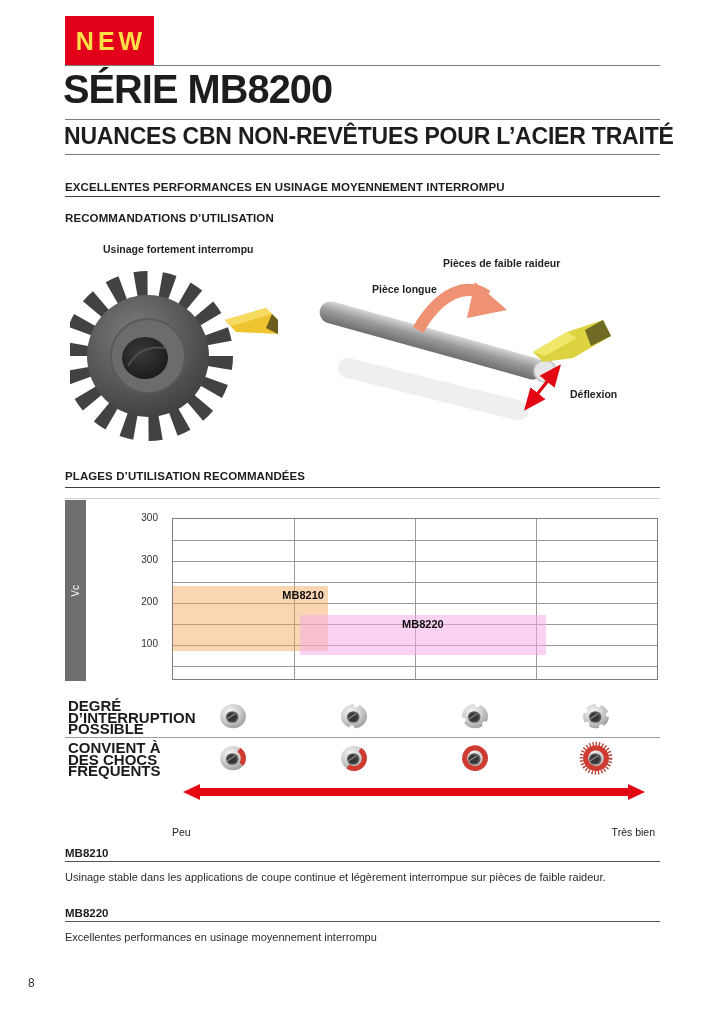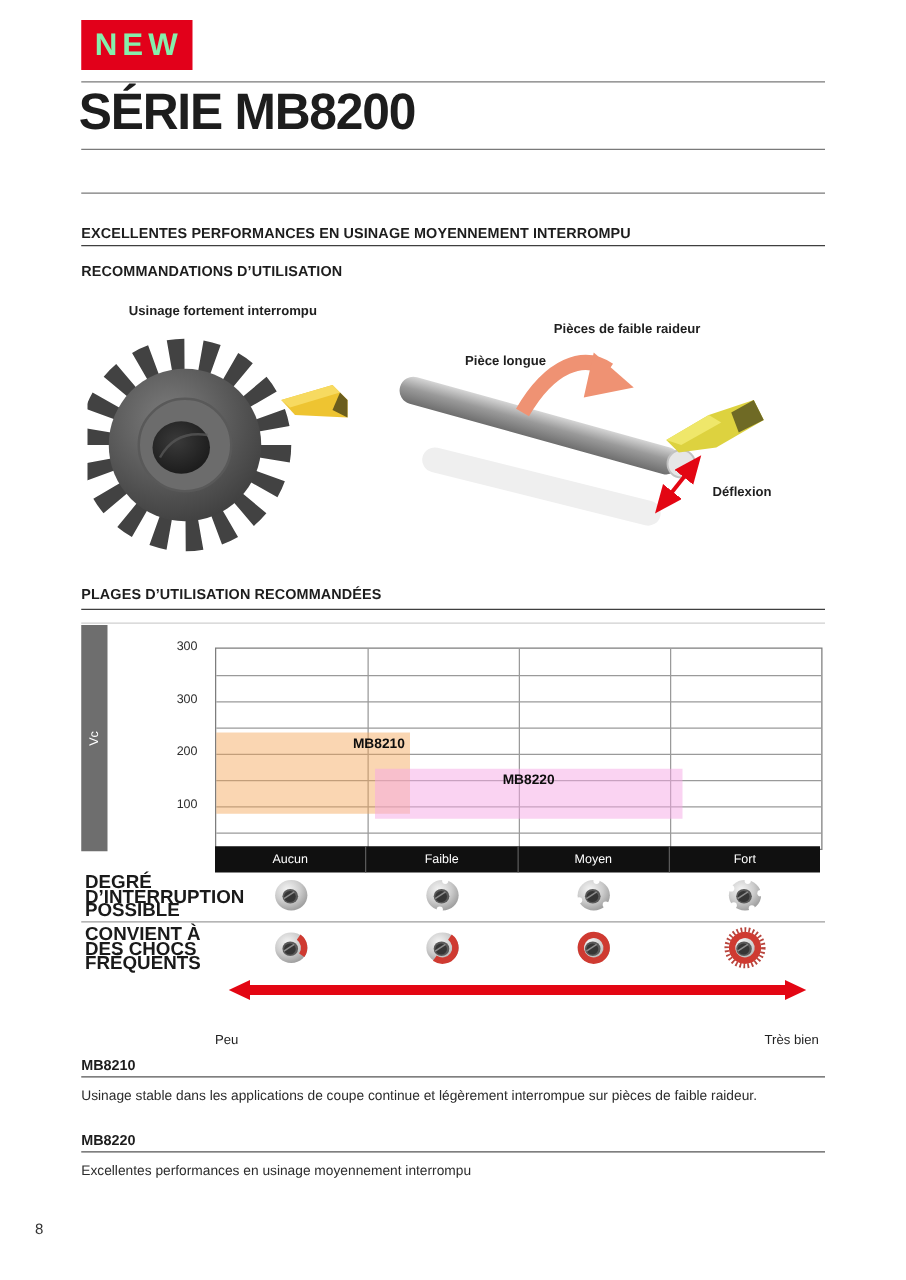--- a/index.html
+++ b/index.html
@@ -1,21 +1,21 @@
 <!DOCTYPE html>
 <html><head>
 <meta charset="utf-8">
 <style>
   html,body{margin:0;padding:0;background:#fff;}
   .sheet{position:relative;width:725px;height:1024px;background:#ffffff;overflow:hidden;
          font-family:"Liberation Sans",sans-serif;color:#1d1d1d;}
 
   
-  .new-badge{position:absolute;left:65px;top:16px;width:86px;height:40px;background:#e2001a;
-             color:#86efac;font-weight:bold;font-size:25px;letter-spacing:4px;
+  .new-badge{position:absolute;left:65px;top:16px;width:86px;height:50px;background:#e2001a;
+             color:#fde047;font-weight:bold;font-size:25px;letter-spacing:4px;
              display:flex;align-items:center;justify-content:center;padding-left:3px;}
   .rule{position:absolute;left:65px;width:595px;border-top:1px solid #7a7a7a;height:0;}
   .rule-1{top:65px;} .rule-2{top:119px;} .rule-3{top:154px;}
   .title{position:absolute;left:63px;top:66px;font-size:41px;font-weight:bold;letter-spacing:-1px;
          transform:scaleX(.97);transform-origin:left;white-space:nowrap;}
   .subtitle{position:absolute;left:64px;top:123px;font-size:23px;font-weight:bold;letter-spacing:-.2px;white-space:nowrap;}
 
   .sec-h{position:absolute;left:65px;font-size:11.5px;font-weight:bold;letter-spacing:.1px;}
   .h-perf{top:181px;} .h-reco{top:212px;} .h-plages{top:470px;}
   .sec-rule{position:absolute;left:65px;width:595px;border-top:1.5px solid #3f3f3f;height:0;}
@@ -79,20 +79,21 @@
 <body>
 
 <div class="sheet">
 
   <div class="new-badge">
     <span>NEW</span>
   </div>
   <div class="rule rule-1"></div>
   <div class="title">SÉRIE MB8200</div>
   <div class="rule rule-2"></div>
+  <div class="subtitle">NUANCES CBN NON-REVÊTUES POUR L’ACIER TRAITÉ</div>
   <div class="rule rule-3"></div>
 
   <div class="sec-h h-perf">EXCELLENTES PERFORMANCES EN USINAGE MOYENNEMENT INTERROMPU</div>
   <div class="sec-rule u-perf"></div>
   <div class="sec-h h-reco">RECOMMANDATIONS D’UTILISATION</div>
 
   <div class="illus">
     <div class="illus-lbl lbl-gear">Usinage fortement interrompu</div>
 
     <div class="gear-illus">
@@ -181,26 +182,20 @@
         <div class="vline" style="left:121.0px"></div>
         <div class="vline" style="left:242.0px"></div>
         <div class="vline" style="left:363.0px"></div>
         <div class="band band-top-right" style="left:0.0px;width:154.9px;top:67.0px;height:64.9px;background:rgba(243,164,84,0.45)">
       <span class="band-label">MB8210</span>
         </div>
         <div class="band band-top-center" style="left:127.1px;width:245.6px;top:96.3px;height:39.8px;background:rgba(246,168,230,0.50)">
       <span class="band-label">MB8220</span>
         </div>
       </div>
-    <div id="catbar">
-        <div class="cat-cell">Aucun</div>
-        <div class="cat-cell">Faible</div>
-        <div class="cat-cell">Moyen</div>
-        <div class="cat-cell">Fort</div>
-      </div>
 
     <div class="mrow-label lab-row1">
       <span>DEGRÉ</span>
       <span>D’INTERRUPTION</span>
       <span>POSSIBLE</span>
     </div>
     <div class="icons-strip strip-row1">
         <span class="gear-cell">
           <svg width="38" height="36" viewBox="0 0 48 46">
             <defs>

